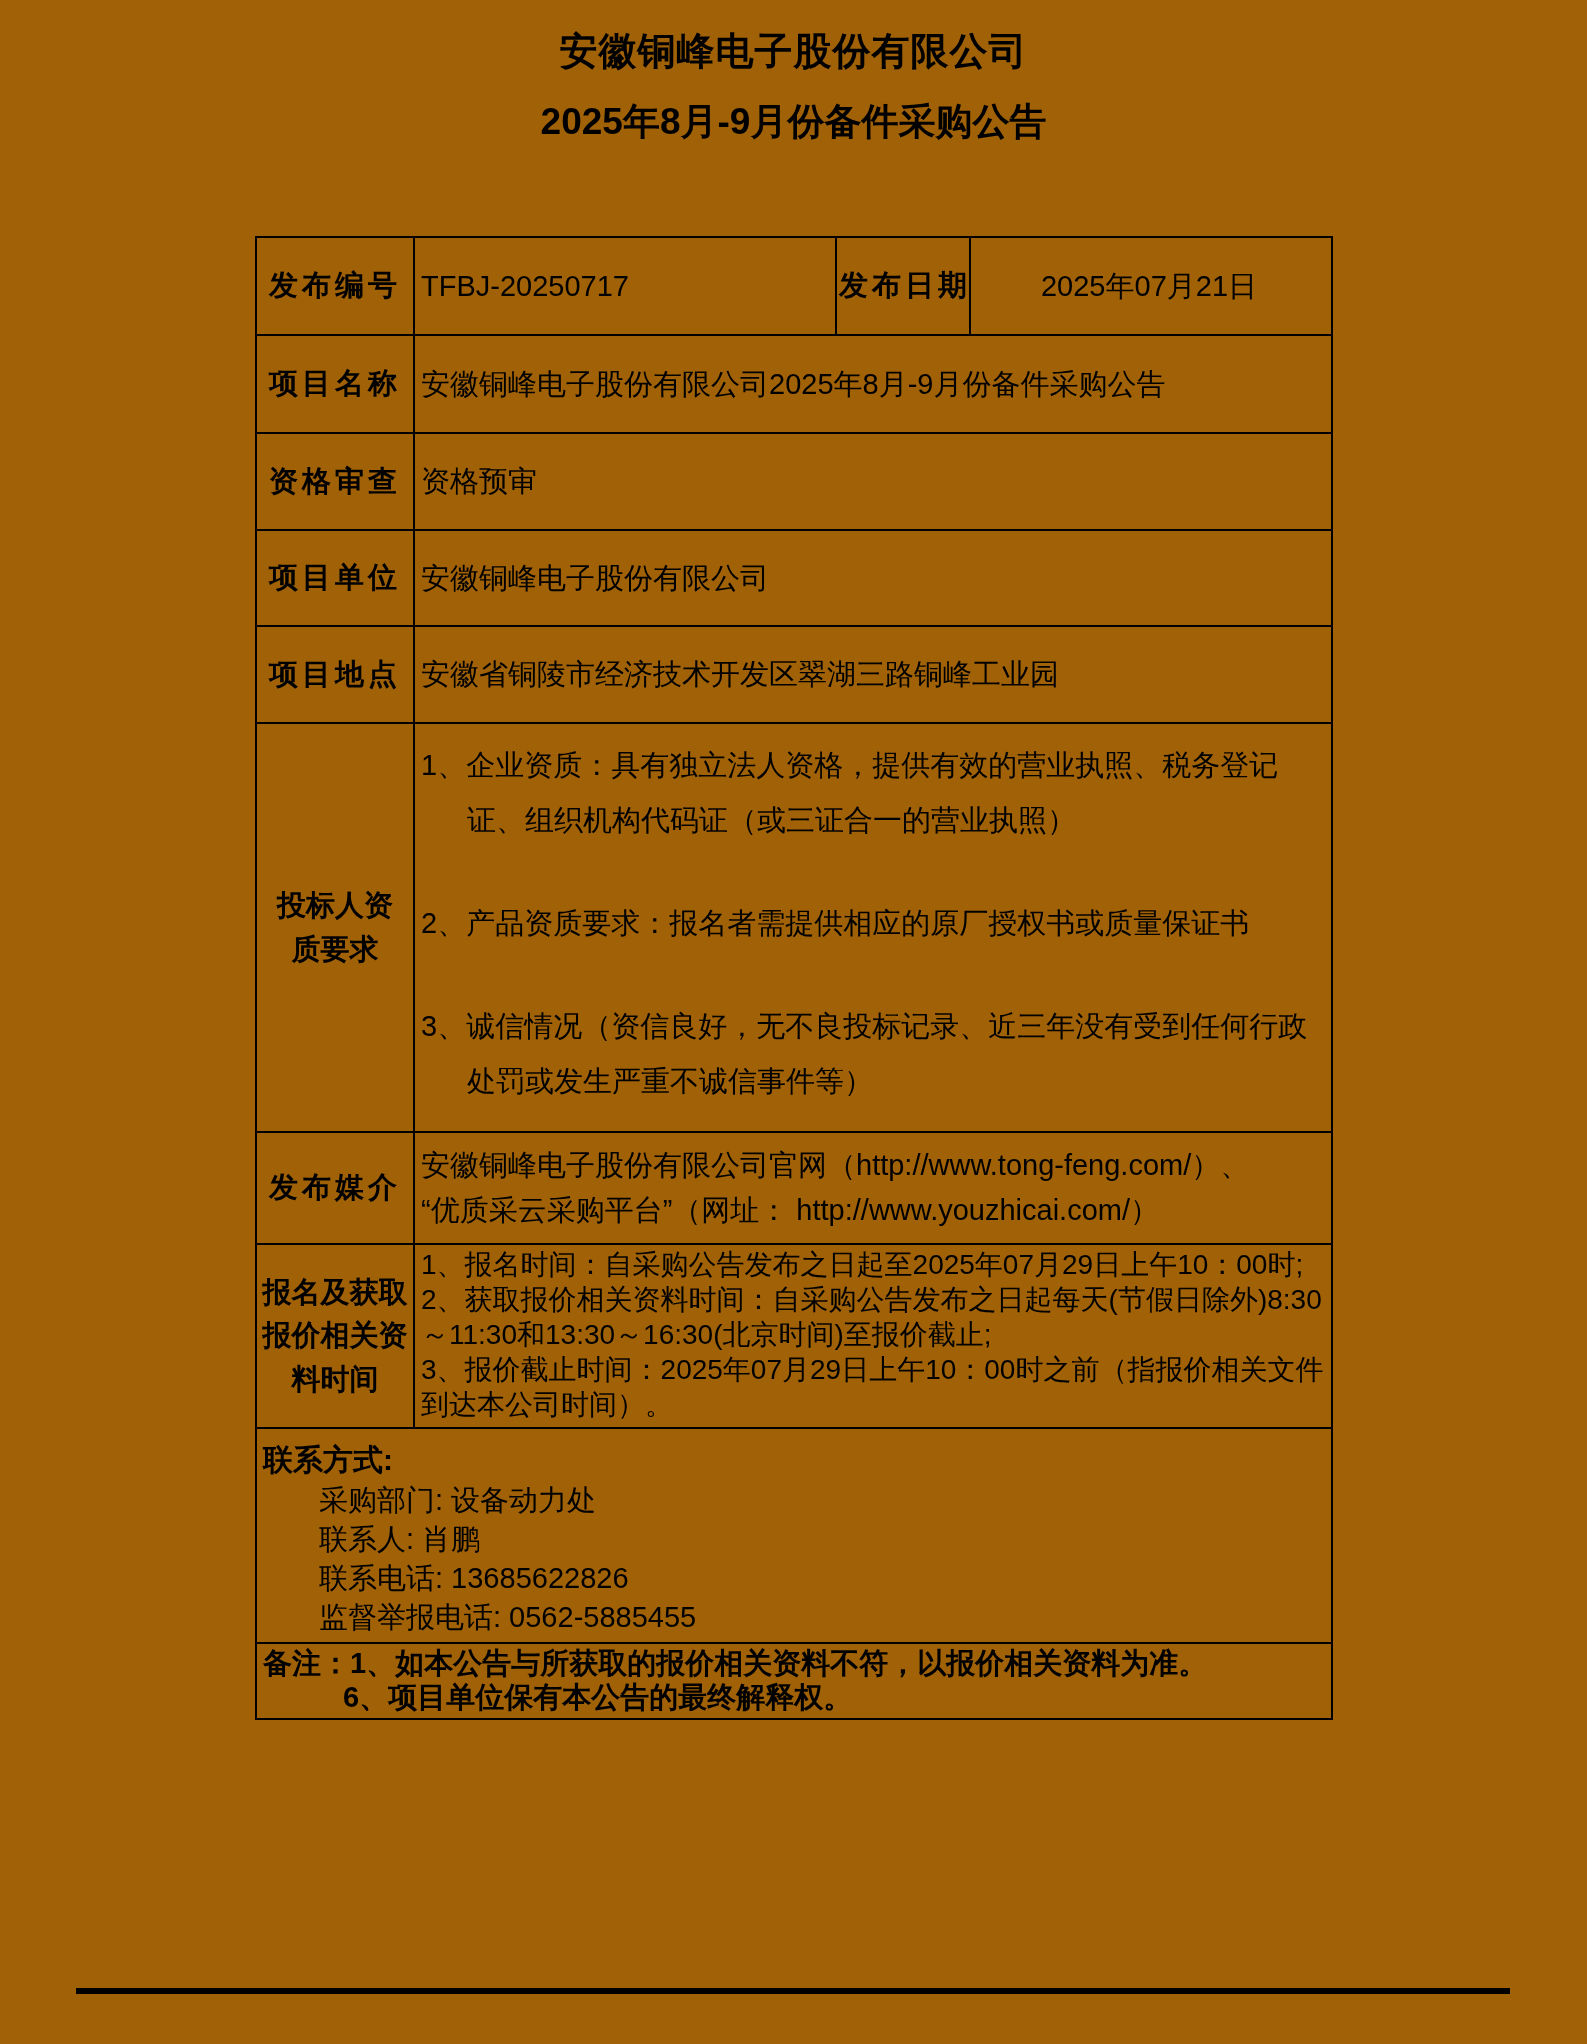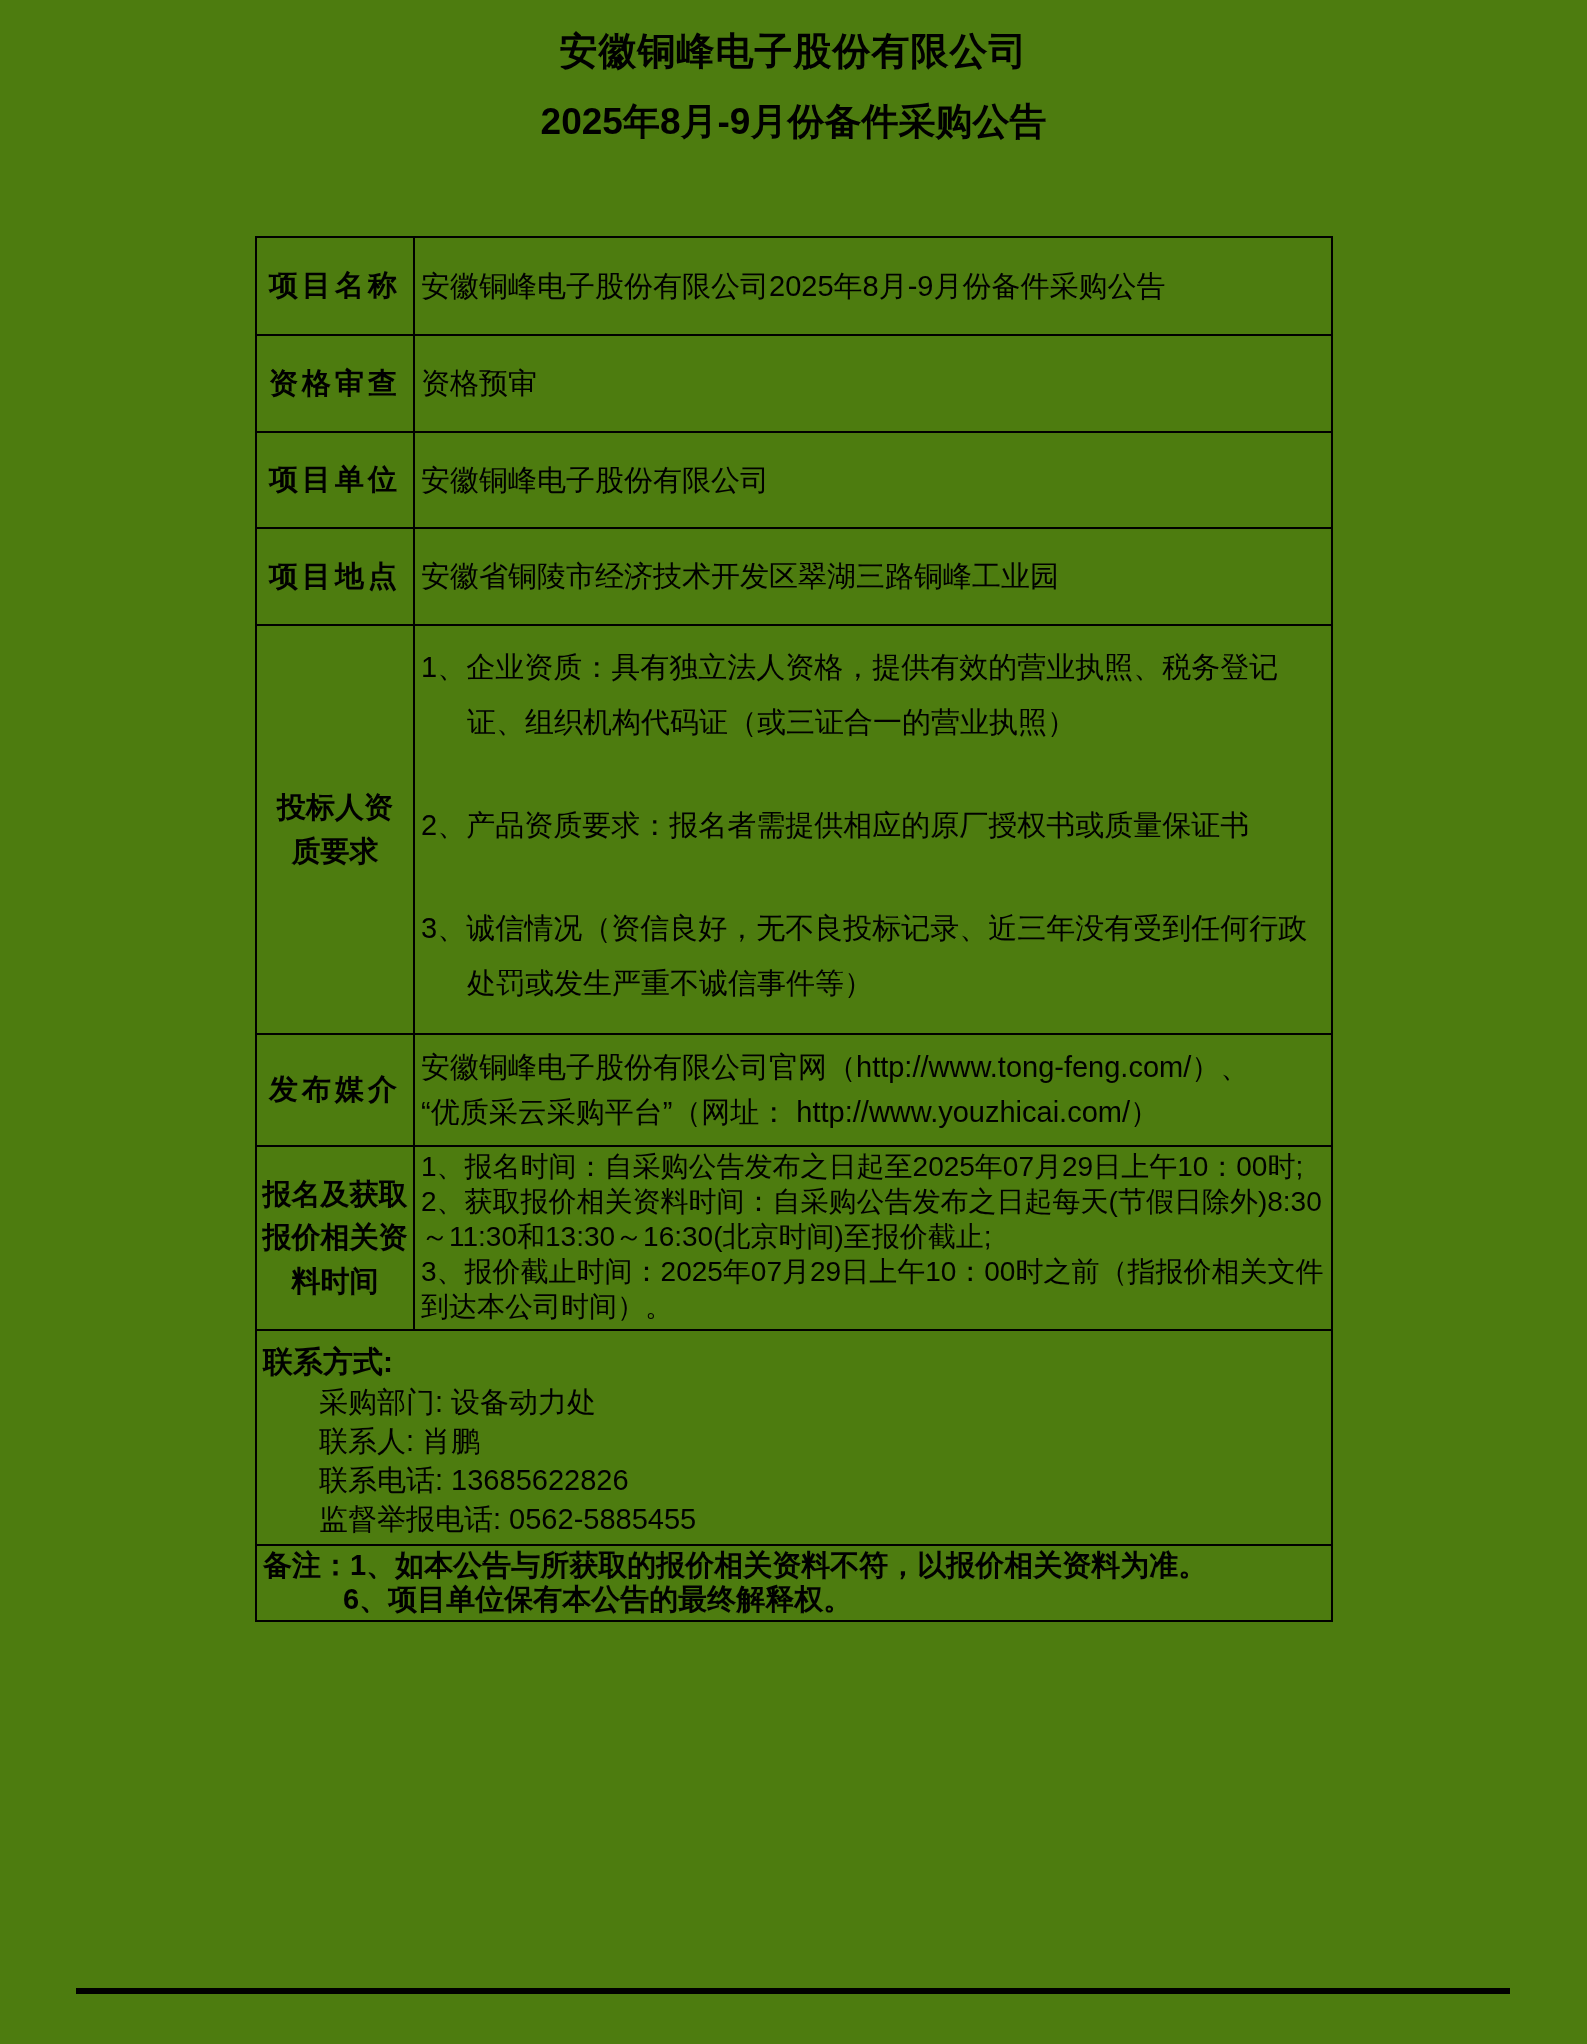--- a/index.html
+++ b/index.html
@@ -1,19 +1,19 @@
 <!DOCTYPE html>
 <html><head>
 <meta charset="utf-8">
 <style>
   html,body { margin:0; padding:0; background:#e8e8e8; }
   .page {
     position:relative;
     width:1587px; height:2044px;
-    background:#4d7c0f;
+    background:#a16207;
     color:#000000;
     font-family:"Liberation Sans", sans-serif;
     overflow:hidden;
     margin:0 auto;
   }
   .title {
     position:absolute; top:26px; left:0; width:100%;
     text-align:center; font-size:38px; font-weight:bold;
     letter-spacing:1px;
   }
@@ -95,20 +95,26 @@
 
   <table class="doc-table">
     <colgroup>
       <col style="width:158px">
       <col style="width:422px">
       <col style="width:134px">
       <col style="width:362px">
     </colgroup>
 
     <tbody>
+        <tr class="r1">
+      <th class="label spaced">发布编号</th>
+      <td class="value">TFBJ-20250717</td>
+      <th class="label spaced">发布日期</th>
+      <td class="value center">2025年07月21日</td>
+    </tr>
 
     <tr class="r2">
       <th class="label spaced">项目名称</th>
       <td class="value" colspan="3">安徽铜峰电子股份有限公司2025年8月-9月份备件采购公告</td>
     </tr>
 
     <tr class="r3">
       <th class="label spaced">资格审查</th>
       <td class="value" colspan="3">资格预审</td>
     </tr>

